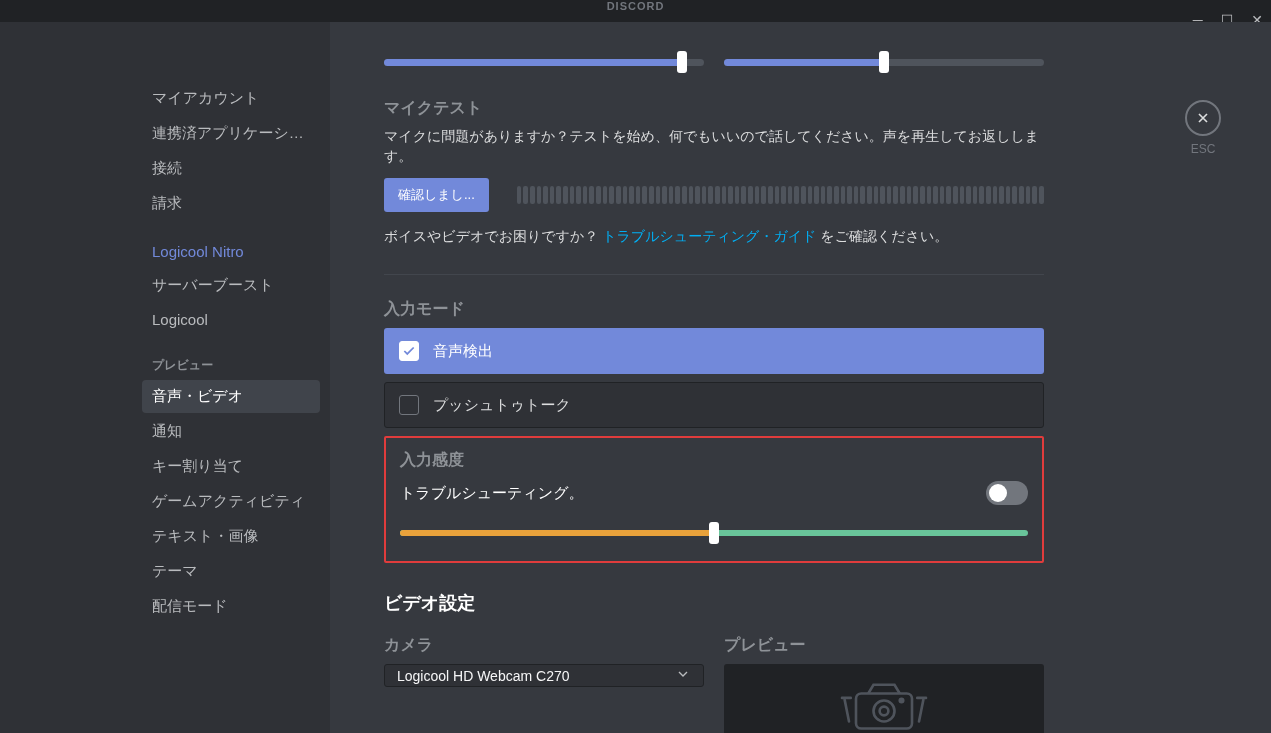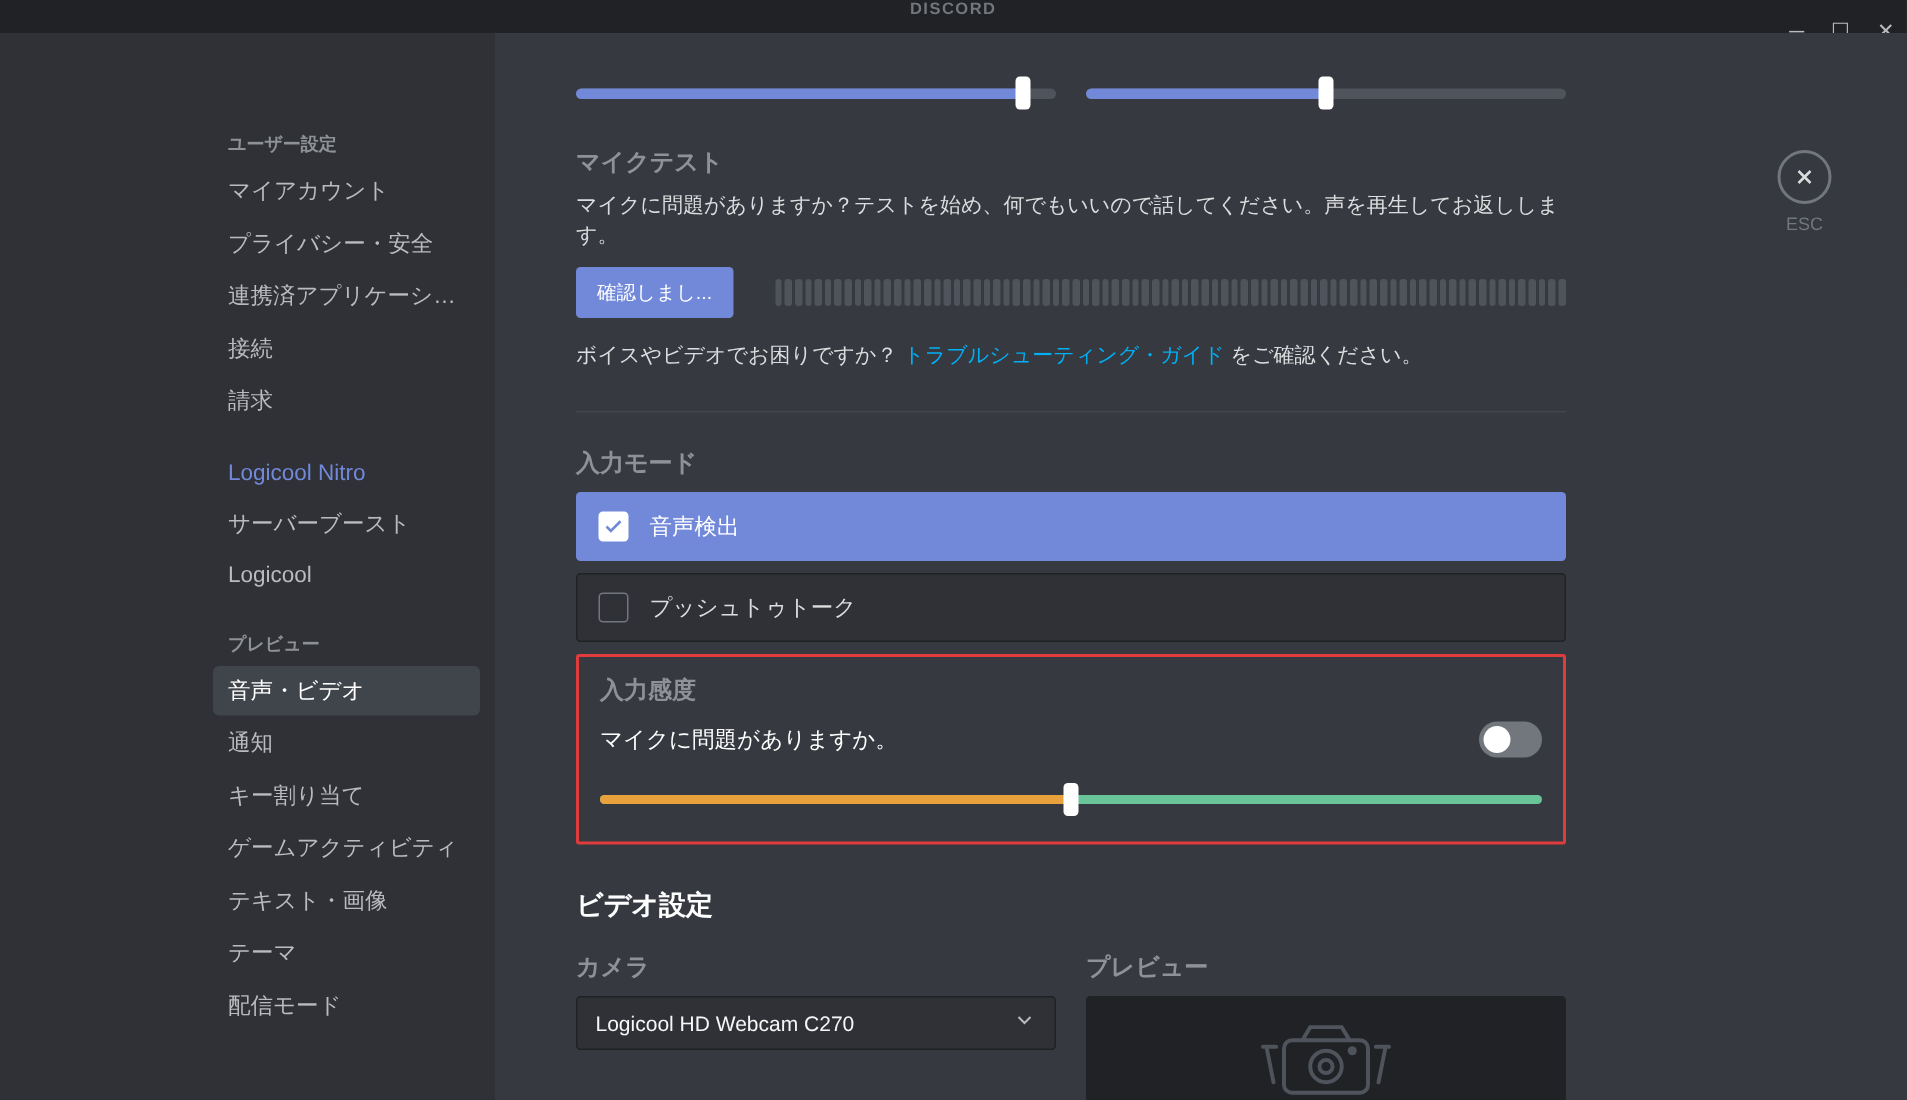--- a/index.html
+++ b/index.html
@@ -67,44 +67,42 @@
 
 .sensitivity-slider { position: relative; height: 20px; display: flex; align-items: center; }
 .sens-track { height: 6px; width: 100%; background: #69c49a; border-radius: 3px; position: relative; }
 .sens-left { position: absolute; left: 0; height: 100%; background: #e9a23b; border-radius: 3px 0 0 3px; }
 .sens-thumb { width: 10px; height: 22px; background: #fff; border-radius: 3px; position: absolute; top: 50%; transform: translate(-50%, -50%); cursor: pointer; }
 
 .section-title { color: #fff; font-size: 18px; font-weight: 600; margin-bottom: 20px; }
 
 .video-row { display: flex; gap: 20px; }
 .video-col { flex: 1; }
-.select-box { background: #2f3136; border: 1px solid #202225; border-radius: 3px; padding: 10px 12px; display: flex; align-items: center; justify-content: space-between; cursor: pointer; height: 36px; }
+.select-box { background: #2f3136; border: 1px solid #202225; border-radius: 3px; padding: 10px 12px; display: flex; align-items: center; justify-content: space-between; cursor: pointer; height: 23px; }
 .select-text { color: #f6f6f7; font-size: 14px; }
 .chevron { color: #b9bbbe; }
 
 .preview-box { background: #202225; border-radius: 3px; height: 80px; display: flex; align-items: center; justify-content: center; overflow: hidden; }
 .camera-icon { color: #4f545c; }
 </style>
 </head>
 <body>
 
 <div class="titlebar">
   <div class="logo">DISCORD</div>
   <div class="window-controls">
     <span>─</span>
     <span>☐</span>
     <span>✕</span>
   </div>
 </div>
 
 <div class="app">
   <div class="sidebar">
-    <div class="section-header">ユーザー設定</div>
     <div class="nav-item">マイアカウント</div>
-    <div class="nav-item">プライバシー・安全</div>
     <div class="nav-item">連携済アプリケーショ...</div>
     <div class="nav-item">接続</div>
     <div class="nav-item">請求</div>
     <div class="divider-space"></div>
     <div class="nav-item nitro">Logicool Nitro</div>
     <div class="nav-item">サーバーブースト</div>
     <div class="nav-item">Logicool</div>
     <div class="divider-space"></div>
     <div class="section-header">プレビュー</div>
     <div class="nav-item active">音声・ビデオ</div>
@@ -246,21 +244,21 @@
         <div class="radio-label">音声検出</div>
       </div>
       <div class="radio-option unselected">
         <div class="checkbox"></div>
         <div class="radio-label">プッシュトゥトーク</div>
       </div>
 
       <div class="highlight-box">
         <div class="field-label" style="margin-bottom:10px">入力感度</div>
         <div class="toggle-row">
-          <div class="toggle-text">マイクに問題がありますか。</div>
+          <div class="toggle-text">トラブルシューティング。</div>
           <div class="toggle">
             <div class="toggle-knob"></div>
           </div>
         </div>
         <div class="sensitivity-slider">
           <div class="sens-track">
               <div class="sens-left" style="width:50%"></div>
             </div>
           <div class="sens-thumb" style="left:50%"></div>
         </div>

